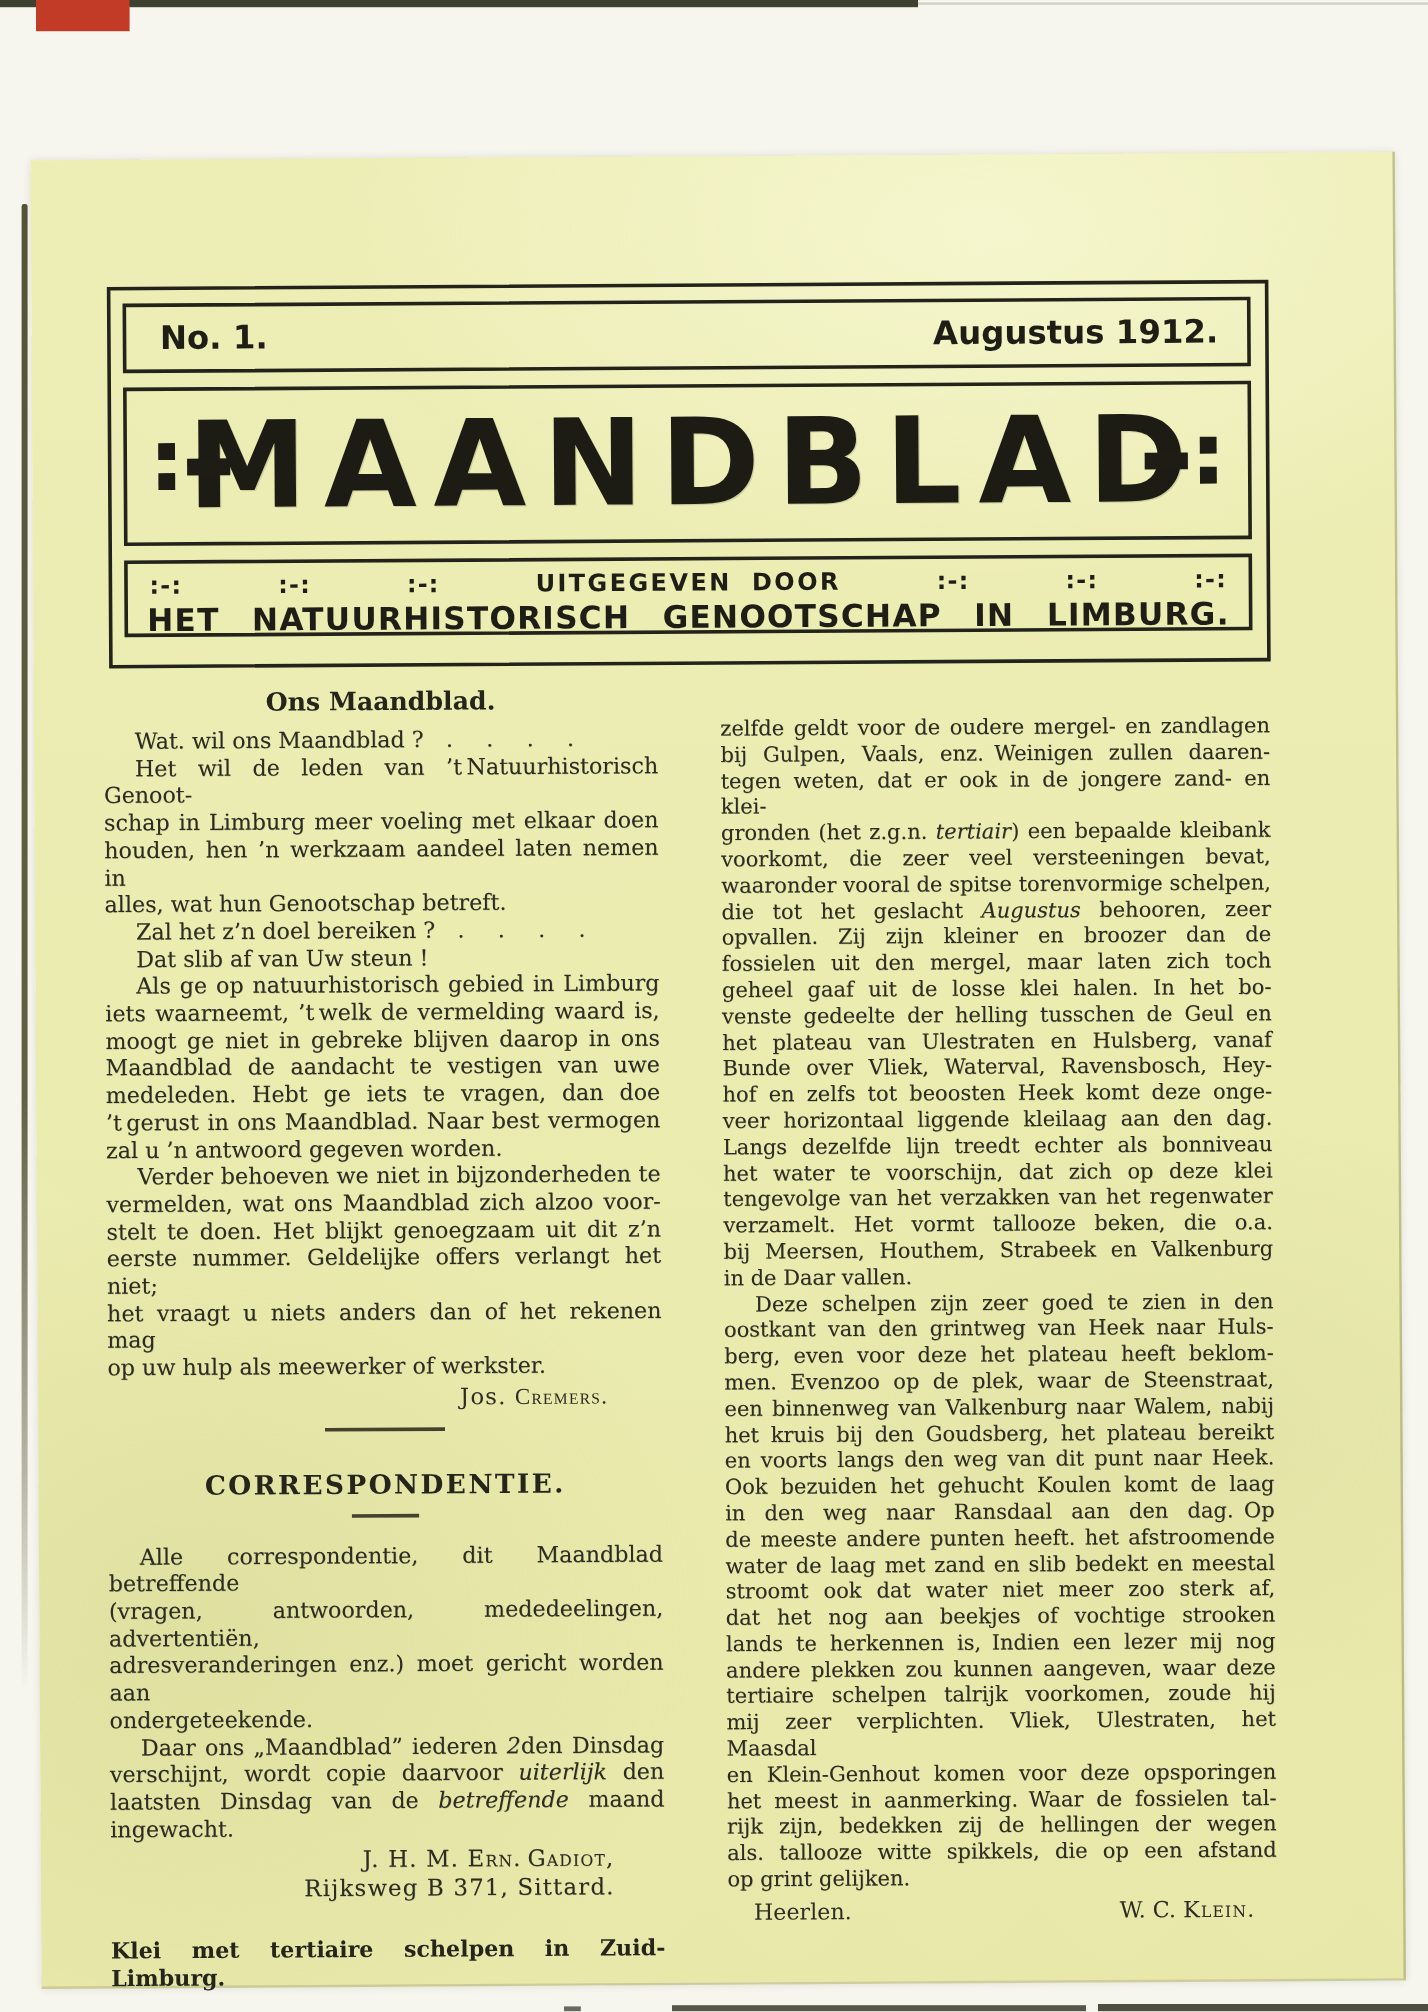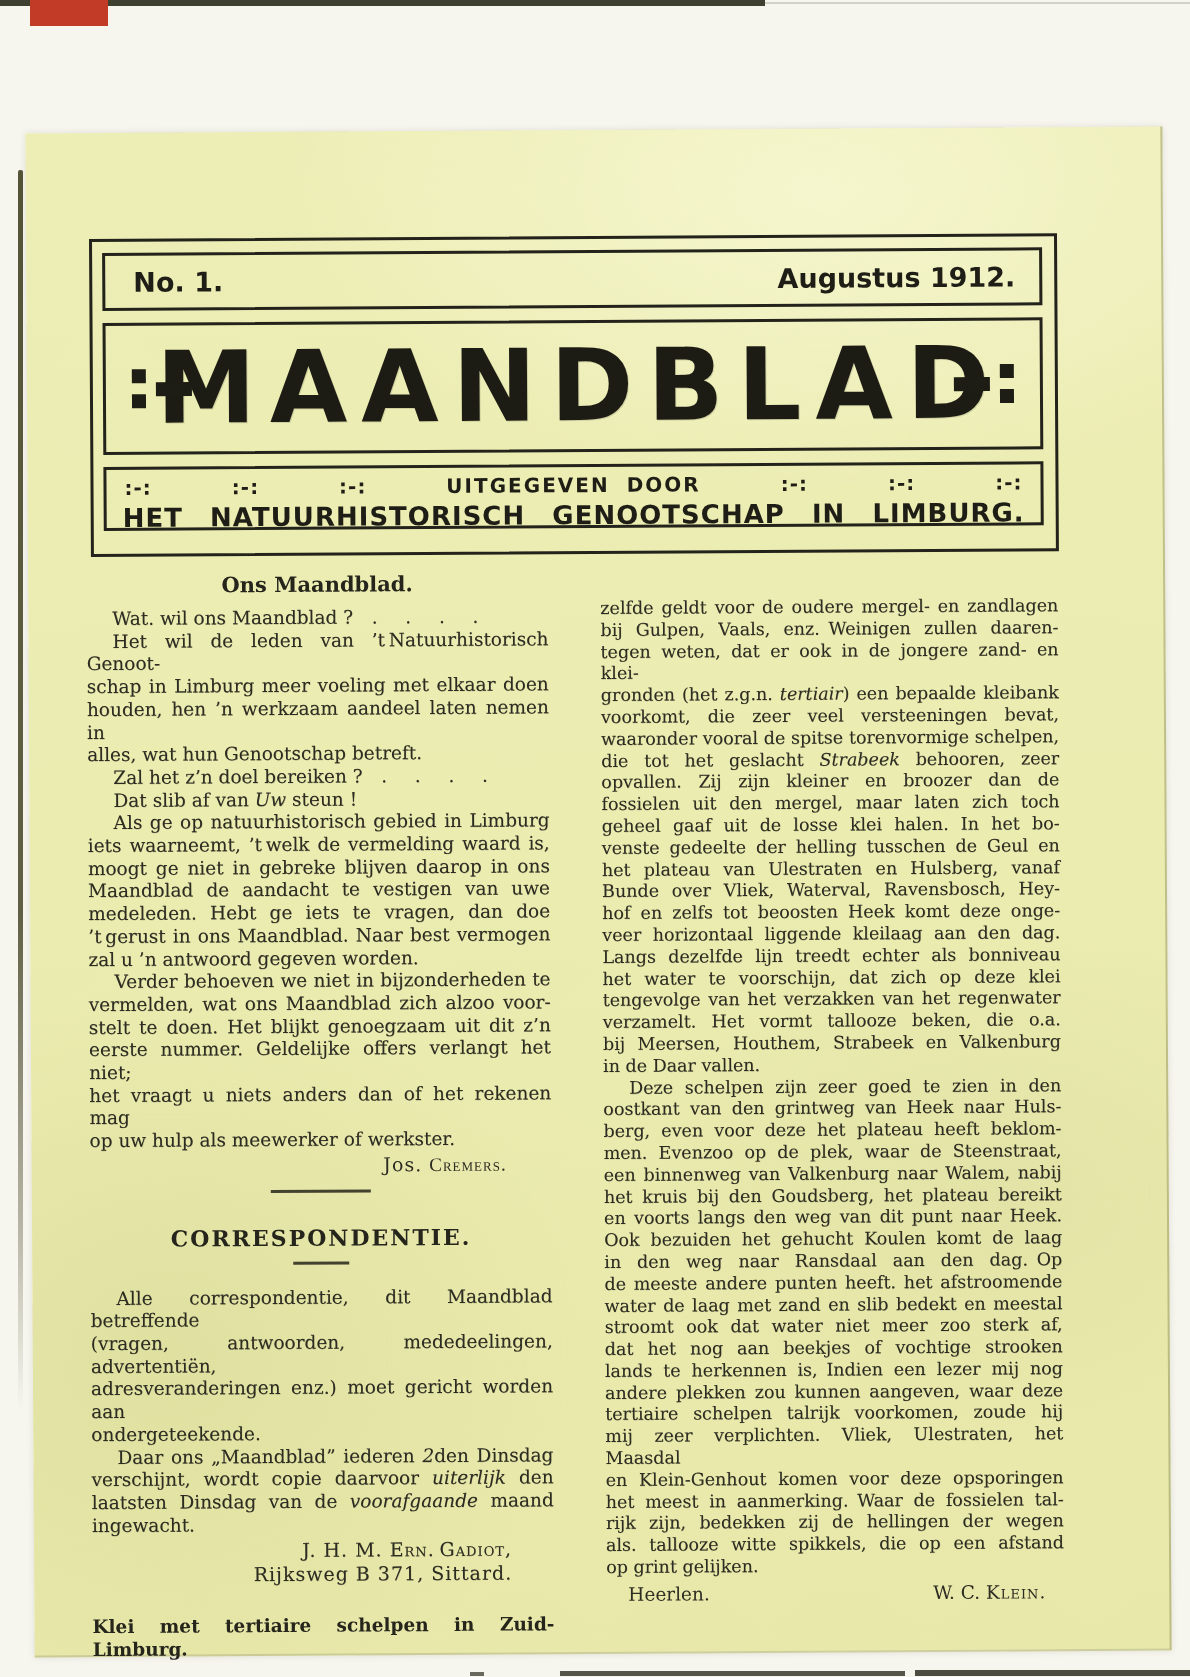--- a/index.html
+++ b/index.html
@@ -115,21 +115,21 @@
 
     <div class="col colL">
       <h2 class="h-center">Ons Maandblad.</h2>
       <div>
           <div class="line indent nj"><span>Wat. wil ons Maandblad ? .  .  .  .</span></div>
           <div class="line indent"><span>Het wil de leden van ’t Natuurhistorisch Genoot-</span></div>
           <div class="line"><span>schap in Limburg meer voeling met elkaar doen</span></div>
           <div class="line"><span>houden, hen ’n werkzaam aandeel laten nemen in</span></div>
           <div class="line nj"><span>alles, wat hun Genootschap betreft.</span></div>
           <div class="line indent nj"><span>Zal het z’n doel bereiken ? .  .  .  .</span></div>
-          <div class="line indent nj"><span>Dat slib af van </span><span style="font-style: italic;">Uw</span><span> steun !</span></div>
+          <div class="line indent nj"><span>Dat slib af van </span><span style="">Uw</span><span> steun !</span></div>
           <div class="line indent"><span>Als ge op natuurhistorisch gebied in Limburg</span></div>
           <div class="line"><span>iets waarneemt, ’t welk de vermelding waard is,</span></div>
           <div class="line"><span>moogt ge niet in gebreke blijven daarop in ons</span></div>
           <div class="line"><span>Maandblad de aandacht te vestigen van uwe</span></div>
           <div class="line"><span>medeleden.  Hebt ge iets te vragen, dan doe</span></div>
           <div class="line"><span>’t gerust in ons Maandblad.  Naar best vermogen</span></div>
           <div class="line nj"><span>zal u ’n antwoord gegeven worden.</span></div>
           <div class="line indent"><span>Verder behoeven we niet in bijzonderheden te</span></div>
           <div class="line"><span>vermelden, wat ons Maandblad zich alzoo voor-</span></div>
           <div class="line"><span>stelt te doen.  Het blijkt genoegzaam uit dit z’n</span></div>
@@ -141,40 +141,40 @@
       <div class="rule rule1"></div>
       <h2 class="h-center h-caps">CORRESPONDENTIE.</h2>
       <div class="rule rule2"></div>
       <div class="lines2">
           <div class="line indent"><span>Alle correspondentie, dit Maandblad betreffende</span></div>
           <div class="line"><span>(vragen, antwoorden, mededeelingen, advertentiën,</span></div>
           <div class="line"><span>adresveranderingen enz.) moet gericht worden aan</span></div>
           <div class="line nj"><span>ondergeteekende.</span></div>
           <div class="line indent"><span>Daar ons „Maandblad” iederen </span><span style="font-style: italic;">2</span><span>den Dinsdag</span></div>
           <div class="line"><span>verschijnt, wordt copie daarvoor </span><span style="font-style: italic;">uiterlijk</span><span> den</span></div>
-          <div class="line"><span>laatsten Dinsdag van de </span><span style="font-style: italic;">voorafgaande</span><span> maand</span></div>
+          <div class="line"><span>laatsten Dinsdag van de </span><span style="font-style: italic;">betreffende</span><span> maand</span></div>
           <div class="line nj"><span>ingewacht.</span></div>
         </div>
       <div class="siggroup">
           <div class="line rt"><span>J. H. M. </span><span style="font-variant: small-caps; letter-spacing: 1px;">Ern. Gadiot</span><span>,</span></div>
           <div class="line rt"><span>Rijksweg B 371, Sittard.</span></div>
         </div>
       <h2 class="h-just">Klei met tertiaire schelpen in Zuid-Limburg.</h2>
 
     </div>
 
     <div class="col colR">
       <div>
           <div class="line"><span>zelfde geldt voor de oudere mergel- en zandlagen</span></div>
           <div class="line"><span>bij Gulpen, Vaals, enz. Weinigen zullen daaren-</span></div>
           <div class="line"><span>tegen weten, dat er ook in de jongere zand- en klei-</span></div>
           <div class="line"><span>gronden (het z.g.n. </span><span style="font-style: italic;">tertiair</span><span>) een bepaalde kleibank</span></div>
           <div class="line"><span>voorkomt, die zeer veel versteeningen bevat,</span></div>
           <div class="line"><span>waaronder vooral de spitse torenvormige schelpen,</span></div>
-          <div class="line"><span>die tot het geslacht </span><span style="font-style: italic;">Strabeek</span><span> behooren, zeer</span></div>
+          <div class="line"><span>die tot het geslacht </span><span style="font-style: italic;">Augustus</span><span> behooren, zeer</span></div>
           <div class="line"><span>opvallen.  Zij zijn kleiner en broozer dan de</span></div>
           <div class="line"><span>fossielen uit den mergel, maar laten zich toch</span></div>
           <div class="line"><span>geheel gaaf uit de losse klei halen.  In het bo-</span></div>
           <div class="line"><span>venste gedeelte der helling tusschen de Geul en</span></div>
           <div class="line"><span>het plateau van Ulestraten en Hulsberg, vanaf</span></div>
           <div class="line"><span>Bunde over Vliek, Waterval, Ravensbosch, Hey-</span></div>
           <div class="line"><span>hof en zelfs tot beoosten Heek komt deze onge-</span></div>
           <div class="line"><span>veer horizontaal liggende kleilaag aan den dag.</span></div>
           <div class="line"><span>Langs dezelfde lijn treedt echter als bonniveau</span></div>
           <div class="line"><span>het water te voorschijn, dat zich op deze klei</span></div>

